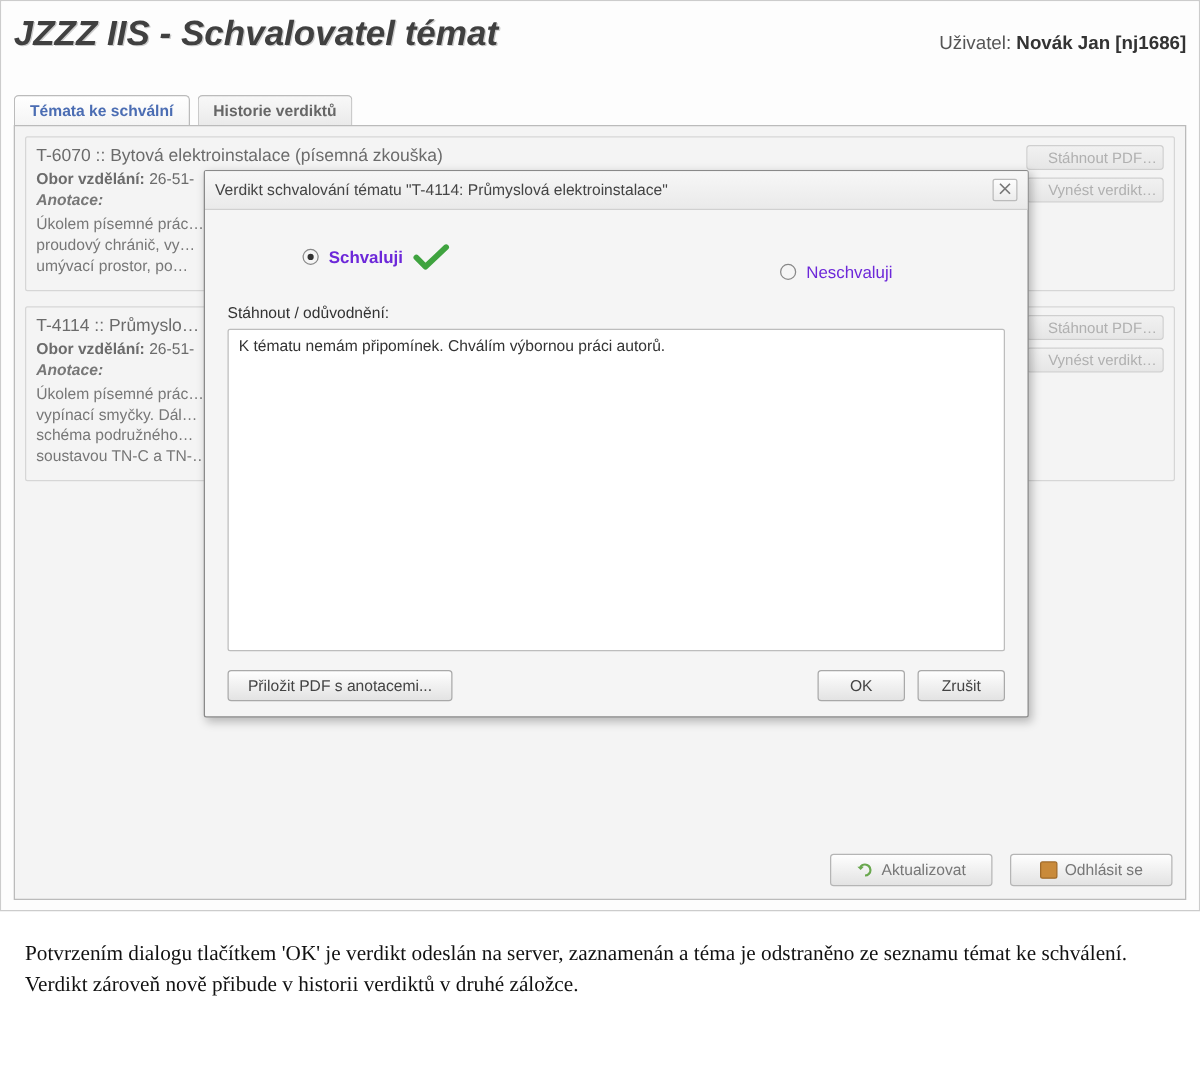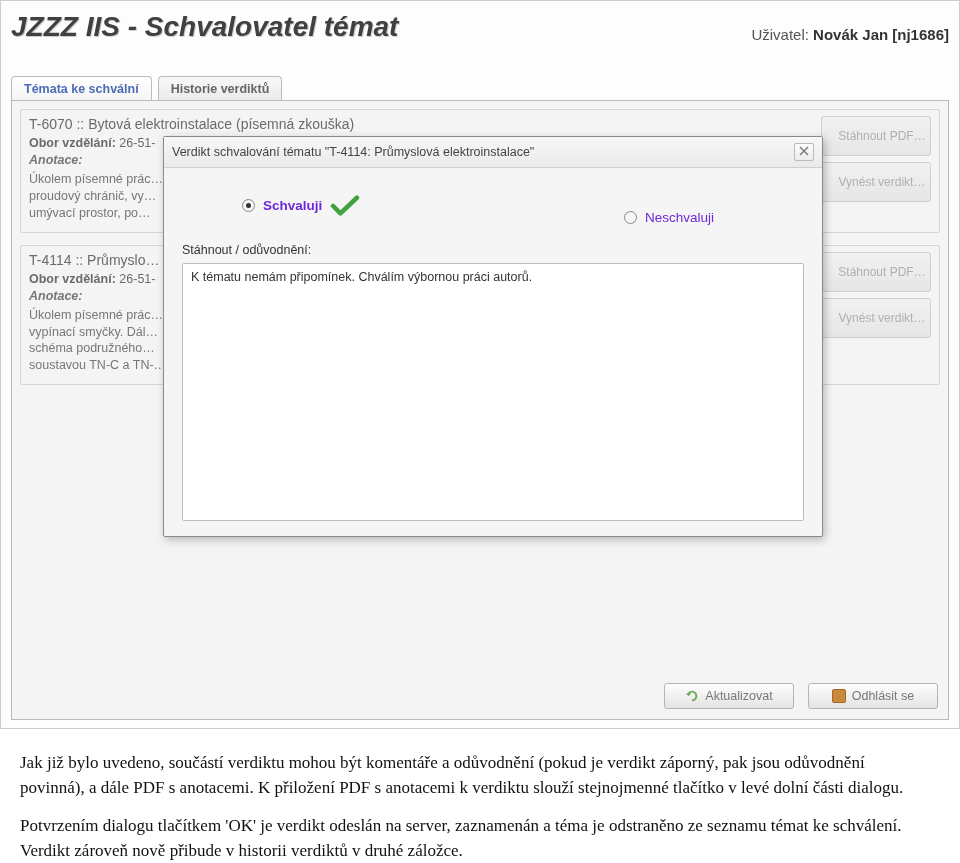--- a/index.html
+++ b/index.html
@@ -83,21 +83,21 @@
   .topic-actions {
     position: absolute;
     right: 8px;
     top: 6px;
     display: flex;
     flex-direction: column;
     gap: 6px;
   }
   .disabled-btn {
     width: 110px;
-    height: 40px;
+    height: 20px;
     background: linear-gradient(#f1f1f1,#e6e6e6);
     border: 1px solid #cfcfcf;
     color: #b0b0b0;
     font-size: 12px;
     display: flex;
     align-items: center;
     justify-content: center;
     border-radius: 3px;
     cursor: default;
     padding-left: 12px;
@@ -318,22 +318,28 @@
                 </svg>
             </span>
           </div>
           <div class="radio-opt" style="margin-left:auto; margin-right:60px;margin-top:24px;">
             <span class="radio"></span>
             <span class="r-label">Neschvaluji</span>
           </div>
         </div>
         <div class="comment-label">Stáhnout / odůvodnění:</div>
         <textarea class="comment-box" style="">K tématu nemám připomínek. Chválím výbornou práci autorů.</textarea>
+        <div class="dlg-actions">
+          <button class="dlg-btn wide">Přiložit PDF s anotacemi...</button>
+          <div class="dlg-actions-right">
+            <button class="dlg-btn small">OK</button>
+            <button class="dlg-btn small">Zrušit</button>
+          </div>
+        </div>
       </div>
     </div>
 
   </div>
 </div>
 
 <div class="caption">
-  <p>Jak již bylo uvedeno, součástí verdiktu mohou být komentáře a odůvodnění (pokud je verdikt záporný, pak jsou odůvodnění povinná), a dále PDF s anotacemi. K přiložení PDF s anotacemi k verdiktu slouží stejnojmenné tlačítko v levé dolní části dialogu.</p>
   <p>Potvrzením dialogu tlačítkem 'OK' je verdikt odeslán na server, zaznamenán a téma je odstraněno ze seznamu témat ke schválení. Verdikt zároveň nově přibude v historii verdiktů v druhé záložce.</p>
 </div>
 
 </body></html>

